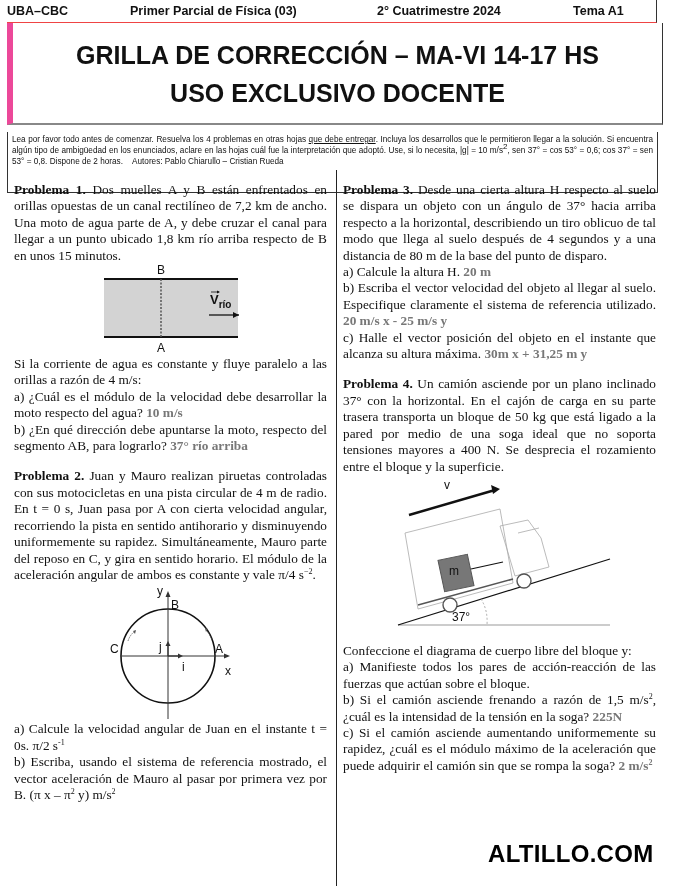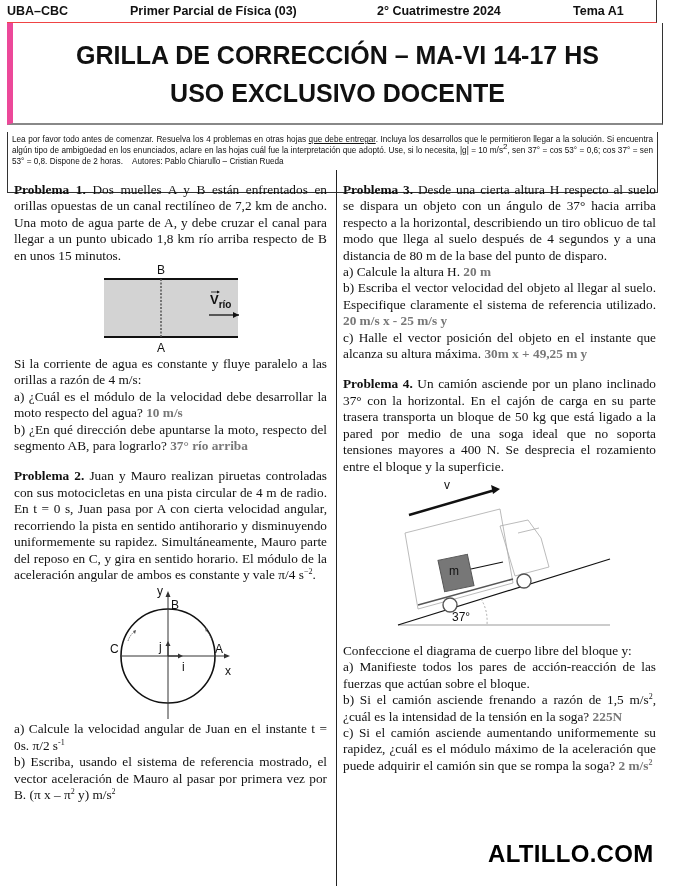--- a/index.html
+++ b/index.html
@@ -124,21 +124,21 @@
     <p><span>a) Calcule la velocidad angular de Juan en el instante t = 0s.</span> <span><span>π/2 s</span><sup>-1</sup></span></p>
     <p><span>b) Escriba, usando el sistema de referencia mostrado, el vector aceleración de Mauro al pasar por primera vez por B.</span> <span><span>(π x – π</span><sup>2</sup><span> y) m/s</span><sup>2</sup></span></p>
   </div>
 </div>
 
 <div class="col right">
   <div>
     <p><span class="pb">Problema 3.</span> <span>Desde una cierta altura H respecto al suelo se dispara un objeto con un ángulo de 37° hacia arriba respecto a la horizontal, describiendo un tiro oblicuo de tal modo que llega al suelo después de 4 segundos y a una distancia de 80 m de la base del punto de disparo.</span></p>
     <p><span>a) Calcule la altura H.</span> <span class="ans">20 m</span></p>
     <p><span>b) Escriba el vector velocidad del objeto al llegar al suelo. Especifique claramente el sistema de referencia utilizado.</span> <span class="ans">20 m/s x - 25 m/s y</span></p>
-    <p><span>c) Halle el vector posición del objeto en el instante que alcanza su altura máxima.</span> <span class="ans">30m x + 49,25 m y</span></p>
+    <p><span>c) Halle el vector posición del objeto en el instante que alcanza su altura máxima.</span> <span class="ans">30m x + 31,25 m y</span></p>
   </div>
 
   <div class="gap"></div>
 
   <div>
     <p><span class="pb">Problema 4.</span> <span>Un camión asciende por un plano inclinado 37° con la horizontal. En el cajón de carga en su parte trasera transporta un bloque de 50 kg que está ligado a la pared por medio de una soga ideal que no soporta tensiones mayores a 400 N. Se desprecia el rozamiento entre el bloque y la superficie.</span></p>
 
     <div class="fig" style="height:168px;">
       <svg width="313" height="168" viewBox="0 0 313 168">
         <line x1="55" y1="150" x2="267" y2="150" stroke="#999" stroke-width="1.2"></line>

